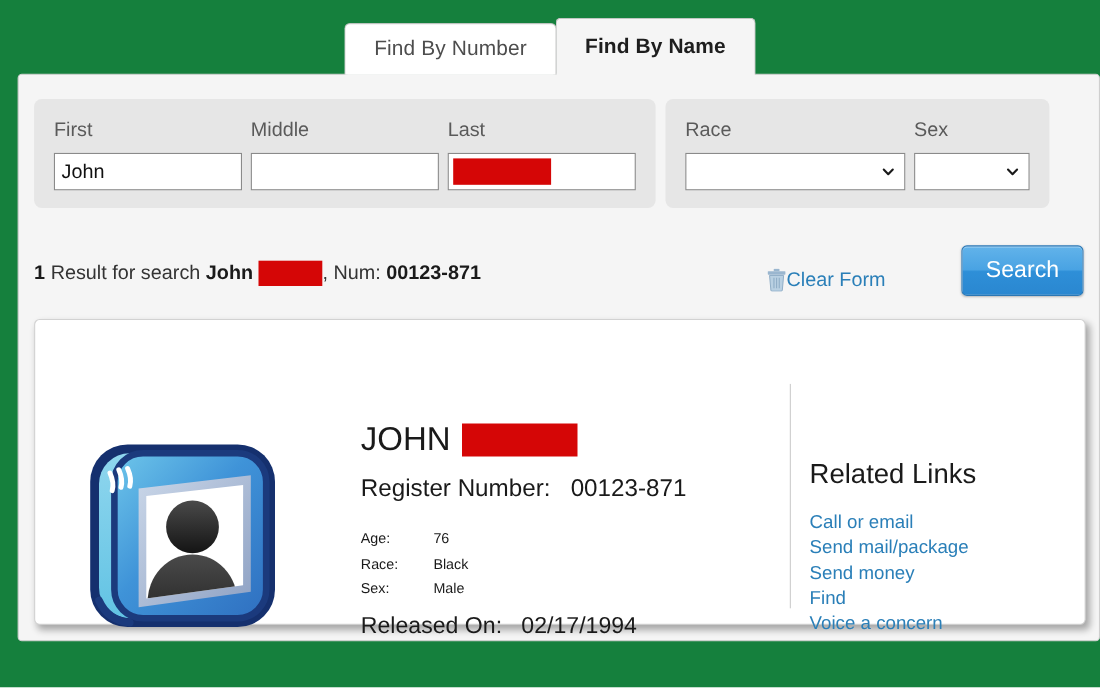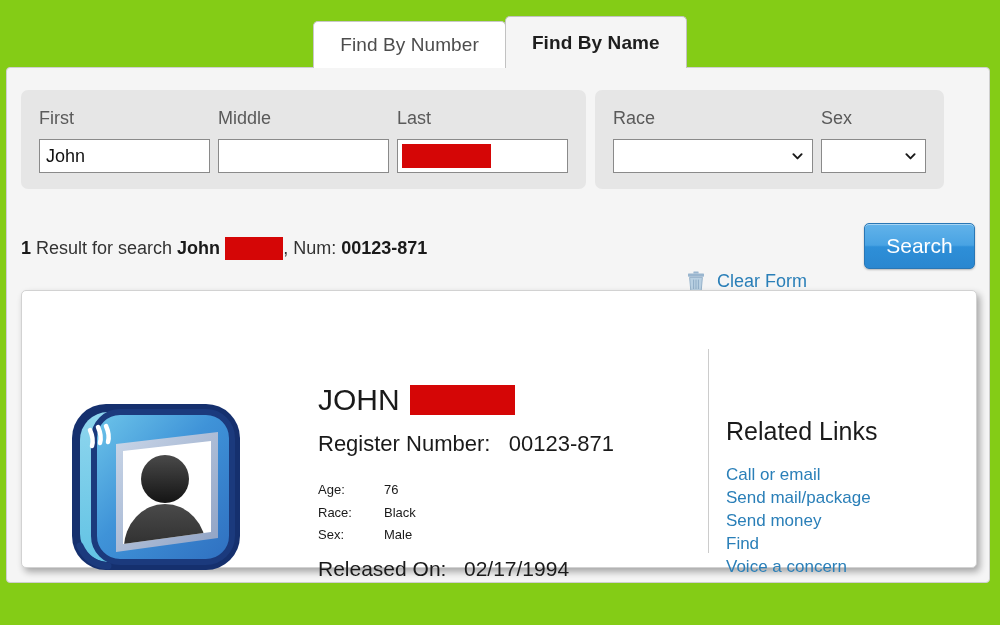--- a/index.html
+++ b/index.html
@@ -4,21 +4,21 @@
 <style>
   * { box-sizing: border-box; }
   html, body {
     margin: 0; padding: 0;
     width: 1000px; height: 625px;
     background: #ffffff;
     font-family: "Liberation Sans", sans-serif;
     overflow: hidden;
   }
 
-  #root { position: relative; width: 1000px; height: 625px; background: #84cc16; }
+  #root { position: relative; width: 1000px; height: 625px; background: #15803d; }
 
   
   .tabs {
     position: absolute;
     left: 0; top: 0;
     width: 1000px; height: 68px;
     display: flex;
     justify-content: center;
     align-items: flex-end;
     z-index: 5;
@@ -50,21 +50,21 @@
   .tab.active::after {
     content: "";
     position: absolute;
     left: 0; right: 0; bottom: -1px; height: 2px;
     background: #f5f5f5;
   }
 
   
   .panel {
     position: absolute;
-    left: 6px; top: 67px;
+    left: 16px; top: 67px;
     width: 984px; height: 516px;
     background: #f5f5f5;
     border: 1px solid #cfcfcf;
     border-radius: 4px;
   }
 
   
   .formwrap {
     position: absolute;
     left: 14px; top: 22px;
@@ -126,23 +126,22 @@
     color: #333;
     display: flex;
     align-items: center;
     height: 26px;
   }
   .sumline .b { font-weight: bold; color: #1a1a1a; }
 
   .clearwrap {
     position: absolute;
     left: 680px; top: 163px;
-    display: flex; align-items: flex-start; gap: 12px;
+    display: flex; align-items: flex-end; 
     height: 34px;
-    margin-top: 40px;
   }
   .clearlink {
     font-size: 18px;
     color: #2a7fb8;
     cursor: pointer;
   }
 
   .searchbtn {
     position: absolute;
     left: 857px; top: 155px;

